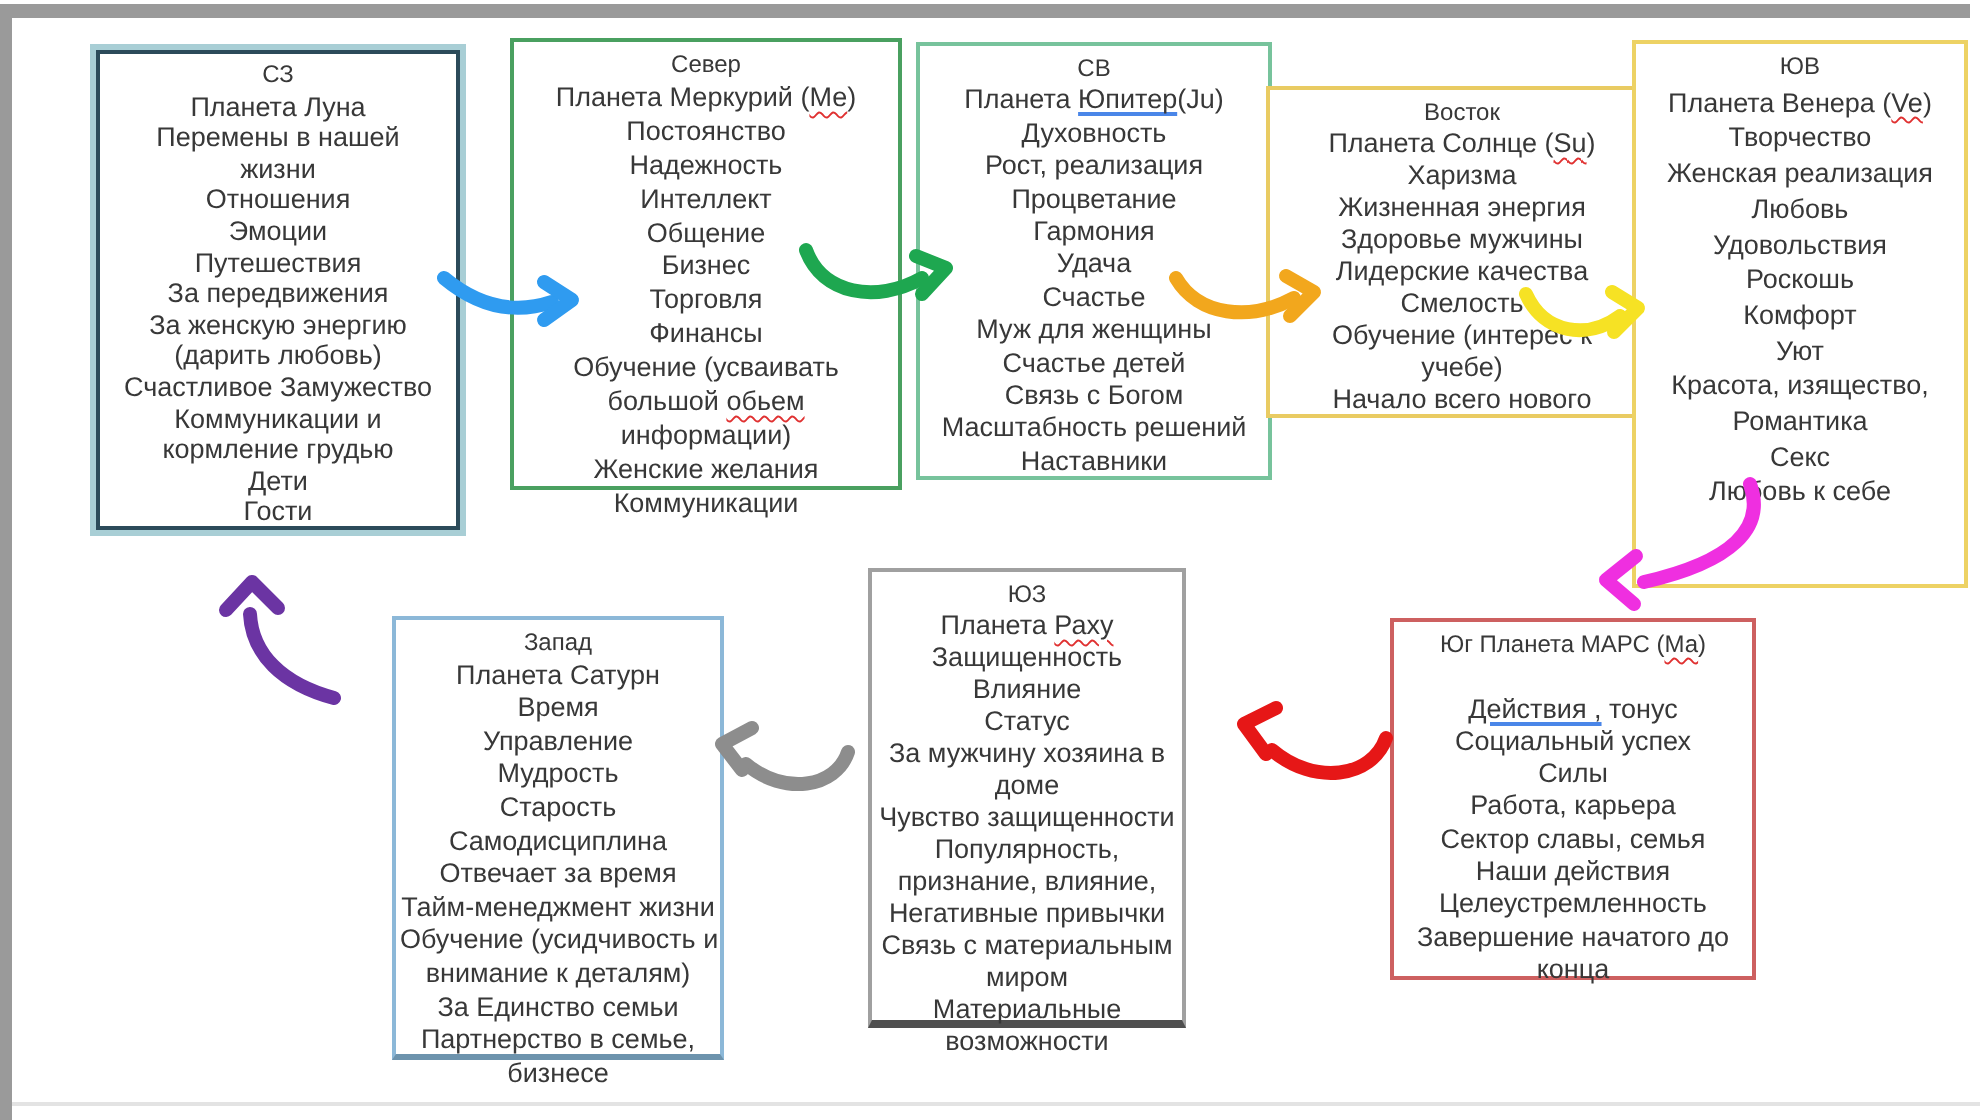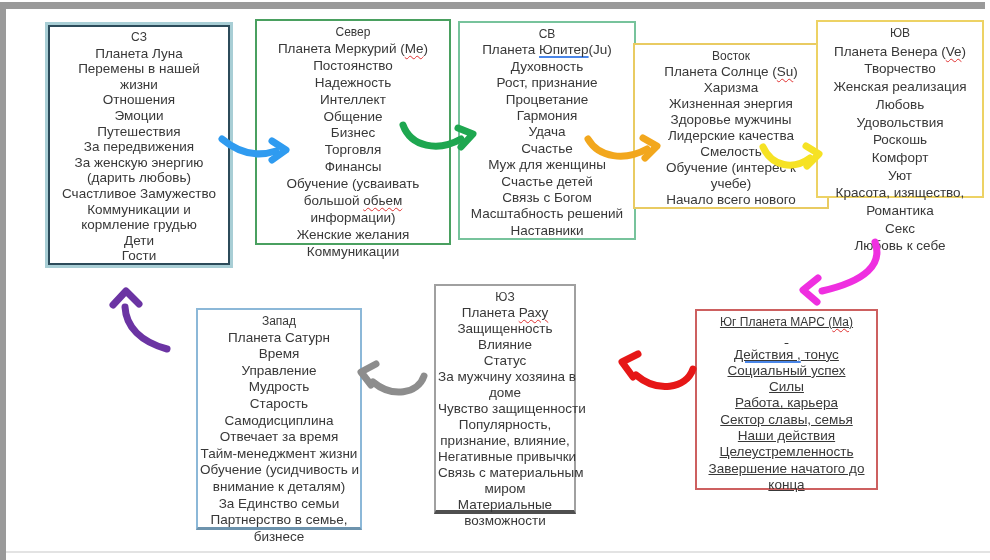--- a/index.html
+++ b/index.html
@@ -26,25 +26,25 @@
   .box-line{white-space:nowrap;}
 
   .box-nw{left:48px;top:25px;width:182px;height:240px;}
   .box-nw .box-line,.box-nw .box-title{line-height:15.6px;}
   .box-n{left:255px;top:19px;width:196px;height:226px;}
   .box-n .box-line,.box-n .box-title{line-height:16.9px;}
   .box-ne{left:458px;top:21px;width:178px;height:219px;}
   .box-ne .box-line,.box-ne .box-title{line-height:16.4px;}
   .box-e{left:633px;top:43px;width:196px;height:166px;}
   .box-e .box-line,.box-e .box-title{line-height:16px;}
-  .box-se{left:816px;top:20px;width:168px;height:178px;}
+  .box-se{left:816px;top:20px;width:168px;height:274px;}
   .box-se .box-line,.box-se .box-title{line-height:17.7px;}
   .box-s{left:695px;top:309px;width:183px;height:181px;}
-  .box-s .box-line,.box-s .box-title{line-height:16.3px;text-decoration:underline;}
-  .box-sw{left:434px;top:284px;width:142px;height:230px;}
+  .box-s .box-line,.box-s .box-title{line-height:16.3px;}
+  .box-sw{left:434px;top:284px;width:159px;height:230px;}
   .box-sw .box-line,.box-sw .box-title{line-height:16px;}
   .box-w{left:196px;top:308px;width:166px;height:222px;}
   .box-w .box-line,.box-w .box-title{line-height:16.6px;}
 
   .deco-squiggle{
     text-decoration-line:underline;
     text-decoration-style:wavy;
     text-decoration-color:#e03131;
     text-decoration-thickness:1px;
     text-underline-offset:2px;
@@ -105,21 +105,21 @@
       <div class="box-line"><span>информации)</span></div>
       <div class="box-line"><span>Женские желания</span></div>
       <div class="box-line"><span>Коммуникации</span></div>
     </div>
 </div>
 <div class="dbox box-ne" style="border-color: rgb(119, 195, 156);">
   <div class="box-title"><span>СВ</span></div>
   <div class="box-body">
       <div class="box-line"><span>Планета </span><span class="deco-link">Юпитер</span><span>(Ju)</span></div>
       <div class="box-line"><span>Духовность</span></div>
-      <div class="box-line"><span>Рост, признание</span></div>
+      <div class="box-line"><span>Рост, реализация</span></div>
       <div class="box-line"><span>Процветание</span></div>
       <div class="box-line"><span>Гармония</span></div>
       <div class="box-line"><span>Удача</span></div>
       <div class="box-line"><span>Счастье</span></div>
       <div class="box-line"><span>Муж для женщины</span></div>
       <div class="box-line"><span>Счастье детей</span></div>
       <div class="box-line"><span>Связь с Богом</span></div>
       <div class="box-line"><span>Масштабность решений</span></div>
       <div class="box-line"><span>Наставники</span></div>
     </div>

